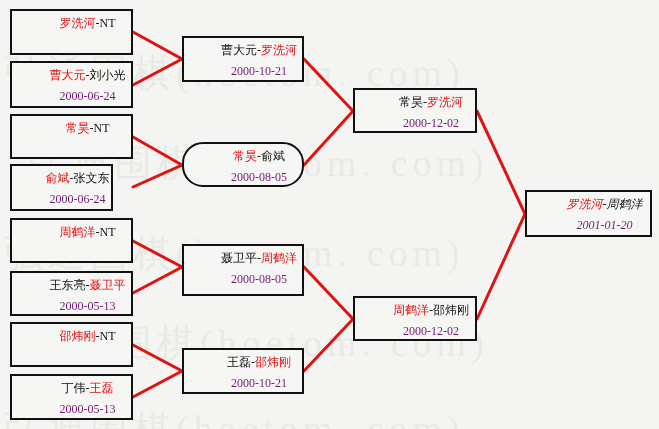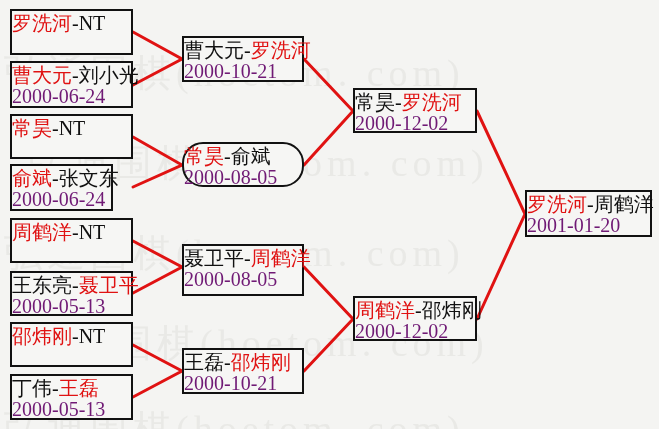--- a/index.html
+++ b/index.html
@@ -26,24 +26,26 @@
   
   .lines{
     position:absolute;left:0;top:0;width:659px;height:429px;
   }
   
   .box{
     position:absolute;
     box-sizing:border-box;
     border:2px solid #111;
     background:#f6f6f4;
-    font-size:20px;
+    text-align:center;
+    font-size:12px;
     line-height:21px;
     padding-top:2px;
     color:#111;
+    padding-left:32px;
   }
   .box .l1{white-space:nowrap;}
   .box .l2{white-space:nowrap;color:#701a75;}
   .red{color:#e01212;}
   .blk{color:#111;}
 </style>
 </head>
 <body>
 
 <div class="stage">
@@ -118,18 +120,18 @@
 
   <div class="box" style="left:353px;top:88px;width:124px;height:45px;">
     <div class="l1"><span class="blk">常昊-</span><span class="red">罗洗河</span></div>
     <div class="l2">2000-12-02</div>
   </div>
   <div class="box" style="left:353px;top:296px;width:124px;height:45px;">
     <div class="l1"><span class="red">周鹤洋</span><span class="blk">-邵炜刚</span></div>
     <div class="l2">2000-12-02</div>
   </div>
 
-  <div class="box" style="left:525px;top:190px;width:127px;height:47px;">
+  <div class="box" style="left:525px;top:190px;width:127px;height:47px;font-style:italic;">
     <div class="l1"><span class="red">罗洗河</span><span class="blk">-周鹤洋</span></div>
     <div class="l2">2001-01-20</div>
   </div>
 
 </div>
 
 </body></html>

